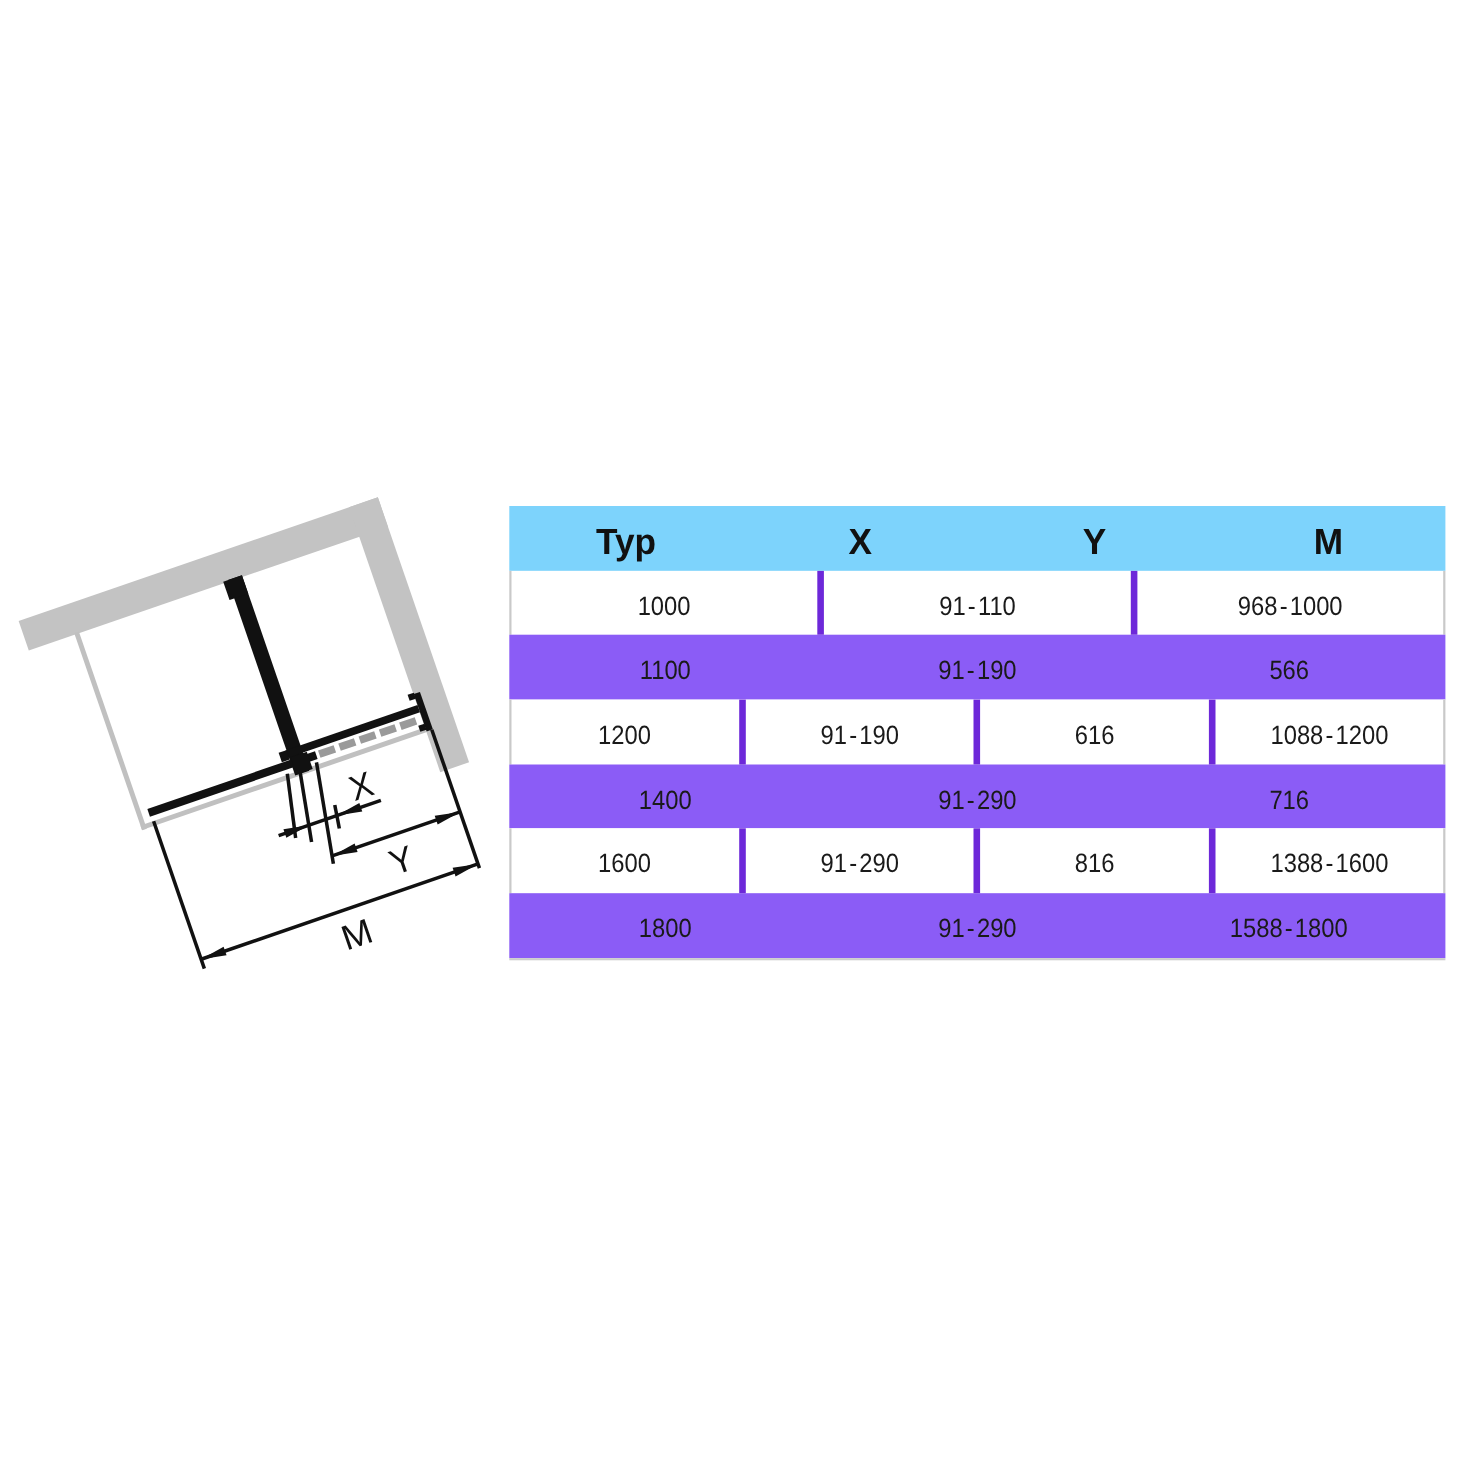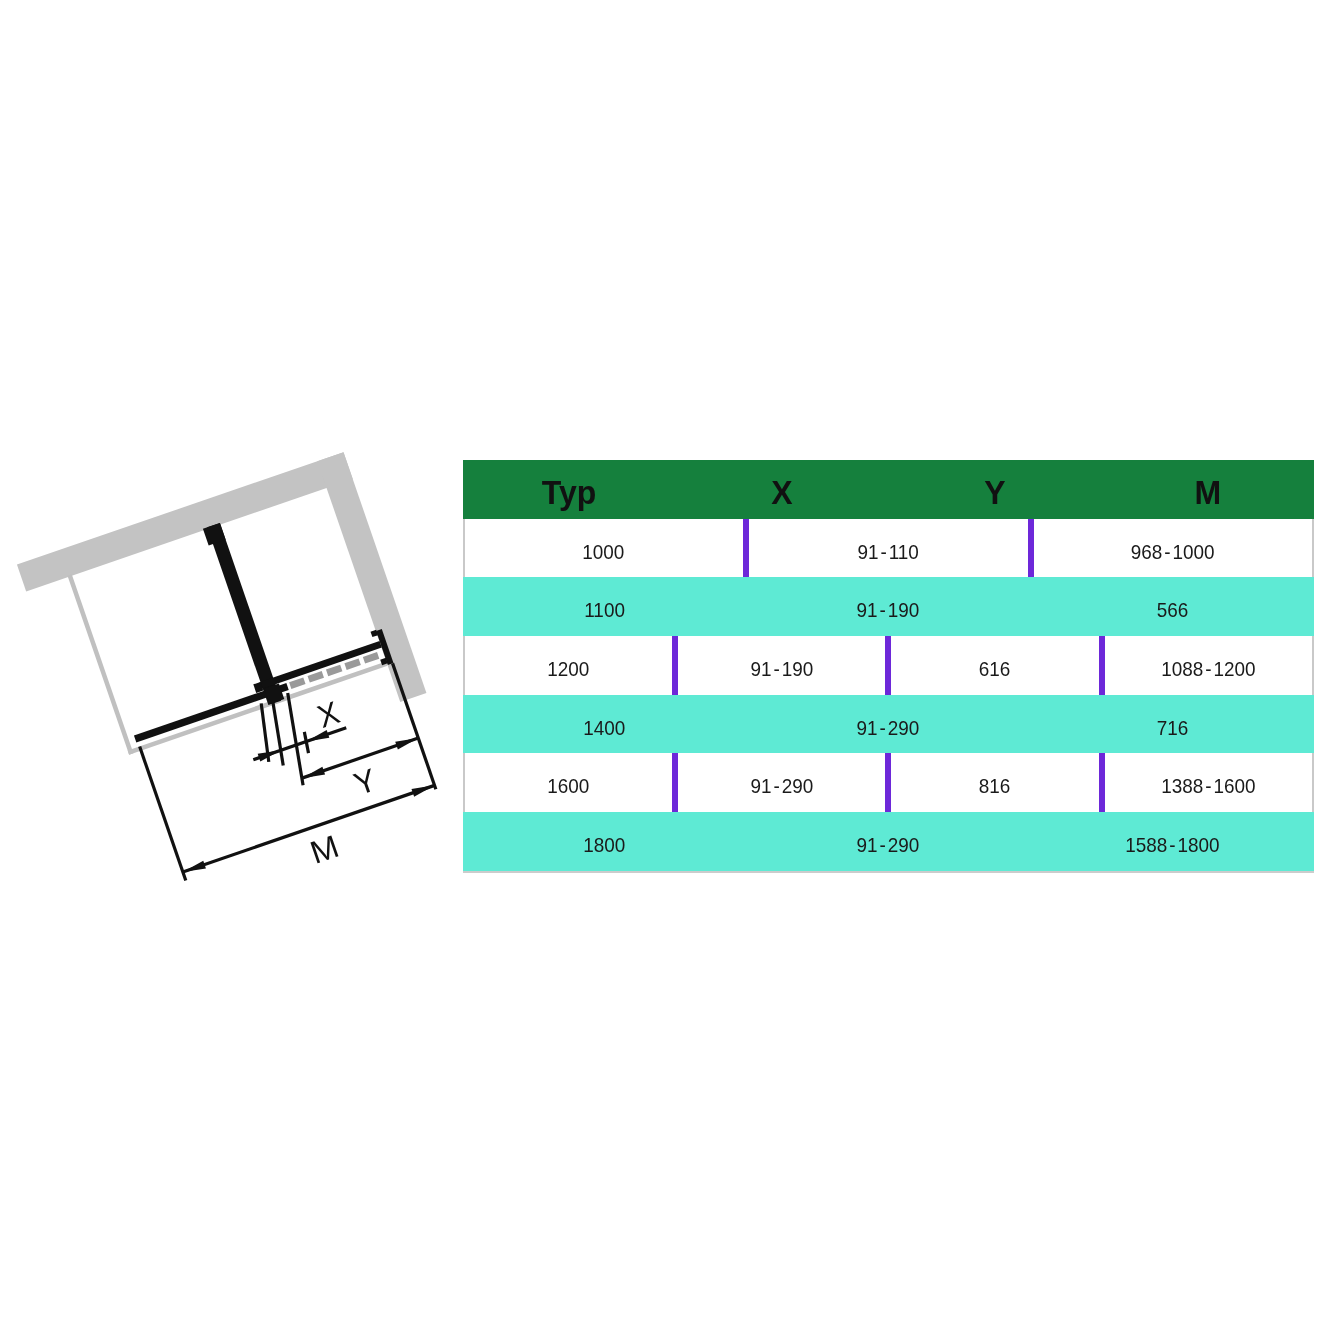--- a/index.html
+++ b/index.html
@@ -1,27 +1,27 @@
 <!DOCTYPE html>
 <html><head>
 <meta charset="utf-8">
 <style>
   html,body{margin:0;padding:0;background:#ffffff;}
   body{width:1333px;height:1333px;position:relative;overflow:hidden;font-family:"Liberation Sans",sans-serif;}
   #diagram{position:absolute;left:0;top:0;}
   #tablewrap{position:absolute;left:462.5px;top:460px;width:851.5px;}
   .trow{display:flex;width:851.5px;height:58.7px;box-sizing:border-box;}
-  .trow .c{flex:1 1 0;text-align:center;line-height:58.7px;font-size:21px;color:#1a1a1a;box-sizing:border-box;}
+  .trow .c{flex:1 1 0;text-align:center;line-height:58.7px;font-size:24px;color:#1a1a1a;box-sizing:border-box;}
   .trow .c span{display:inline-block;transform:scaleX(0.9);transform-origin:50% 50%;position:relative;top:4px;}
   .hdr .c{font-size:33px;}
   .hdr .c span{transform:scaleX(0.97);}
   .trow i{font-style:normal;padding:0 2.2px;}
-  .hdr{background:#15803d;}
+  .hdr{background:#7dd3fc;}
   .hdr .c{font-weight:bold;color:#111;}
-  .grow{background:#5eead4;}
+  .grow{background:#8b5cf6;}
   .wrow{background:#ffffff;border-left:2.5px solid #c9c9c9;border-right:2.5px solid #c9c9c9;}
   .wrow .c + .c{border-left:6px solid #6d28d9;}
   .btm{height:2px;background:#cccccc;width:851.5px;}
 </style>
 </head>
 <body>
 
 <svg id="diagram" width="1333" height="1333" viewBox="0 0 1333 1333">
   <g transform="rotate(-19 260 690)">
 

